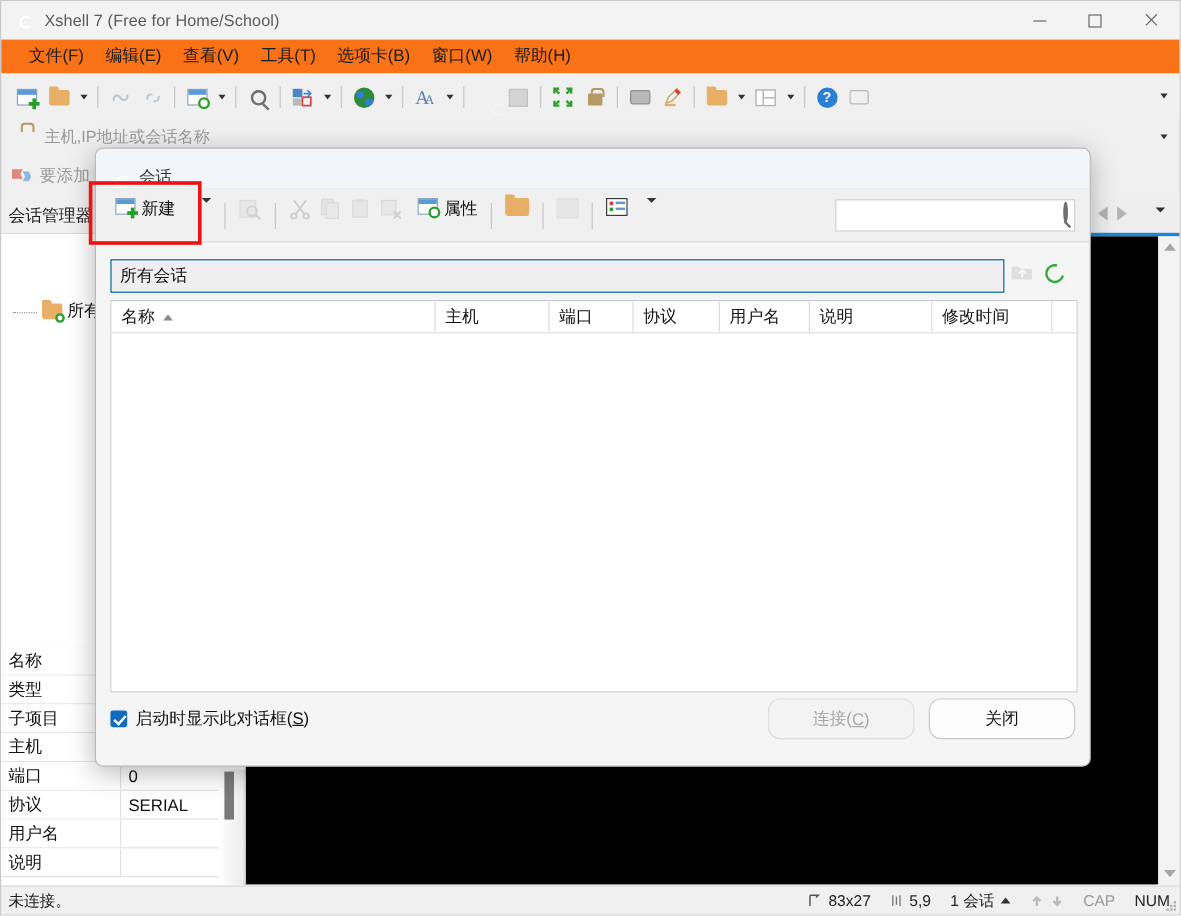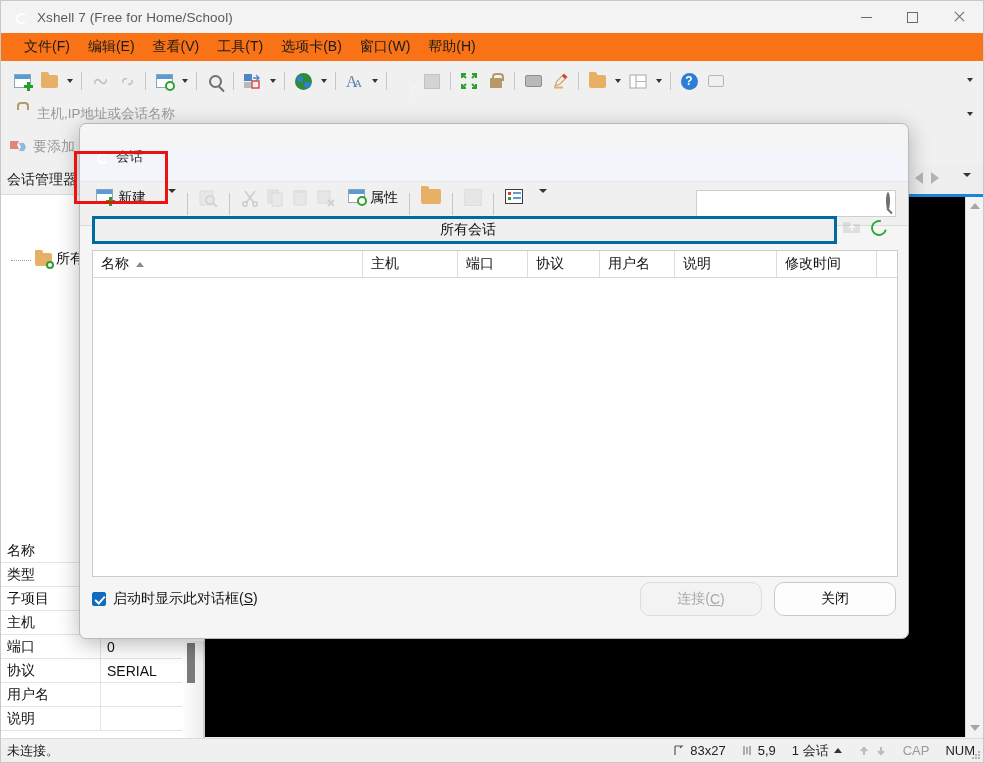--- a/index.html
+++ b/index.html
@@ -163,22 +163,22 @@
   .grip { position: absolute; right: 2px; bottom: 2px; width: 12px; height: 12px; }
 
   
   .dialog {
     position: absolute; left: 78px; top: 122px; width: 830px; height: 516px;
     background: #f5f5f5; border: 1px solid #b9b9b9; border-radius: 7px;
     box-shadow: 0 5px 22px rgba(0,0,0,.28);
     overflow: hidden;
   }
   .dlg-titlebar {
-    height: 34px; background: #f2f6fb; display: flex; align-items: flex-start;
-    position: relative; border-bottom: 1px solid #e6e6e6; margin-top: 24px;
+    height: 34px; background: #f2f6fb; display: flex; align-items: flex-end;
+    position: relative; border-bottom: 1px solid #e6e6e6;
   }
   .dlg-icon { width: 16px; height: 16px; margin-left: 12px; margin-right: 8px; position: relative; }
   .dlg-title { font-size: 13.5px; color: #303030; }
   .dlg-close {
     position: absolute; right: 0; top: 0; width: 46px; height: 34px;
     display: flex; align-items: center; justify-content: center;
   }
   .dlg-close .glyph-close { width: 13px; height: 13px; }
   .dlg-close .glyph-close:before, .dlg-close .glyph-close:after {
     width: 15px; top: 6px; background: #3a3a3a;
@@ -197,22 +197,22 @@
     background: #ffffff; border: 1px solid #cfcfcf; display: flex; align-items: center;
   }
   .dlg-search .mag { position: absolute; right: 5px; top: 3px; }
   .dlg-search input {
     border: 0; outline: 0; width: 168px; height: 23px; margin-left: 3px;
     font-size: 13px; font-family: "Liberation Sans", sans-serif;
   }
 
   .dlg-path {
     position: absolute; left: 12px; top: 92px; width: 745px; height: 28px;
-    background: #efefef; border: 3px solid #0369a1;
-    display: flex; align-items: center; padding-left: 7px; font-size: 14px; color: #111; justify-content: center;
+    background: #efefef; border: 1px solid #0369a1;
+    display: flex; align-items: center; padding-left: 7px; font-size: 14px; color: #111;
   }
   .path-actions { position: absolute; left: 762px; top: 94px; display: flex; align-items: center; gap: 10px; }
 
   .dlg-table {
     position: absolute; left: 12px; top: 126px; width: 806px; height: 327px;
     background: #ffffff; border: 1px solid #cbcbcb;
   }
   .dlg-thead { display: flex; height: 27px; border-bottom: 1px solid #d6d6d6; background: #fff; }
   .th {
     display: flex; align-items: center; padding-left: 8px;

